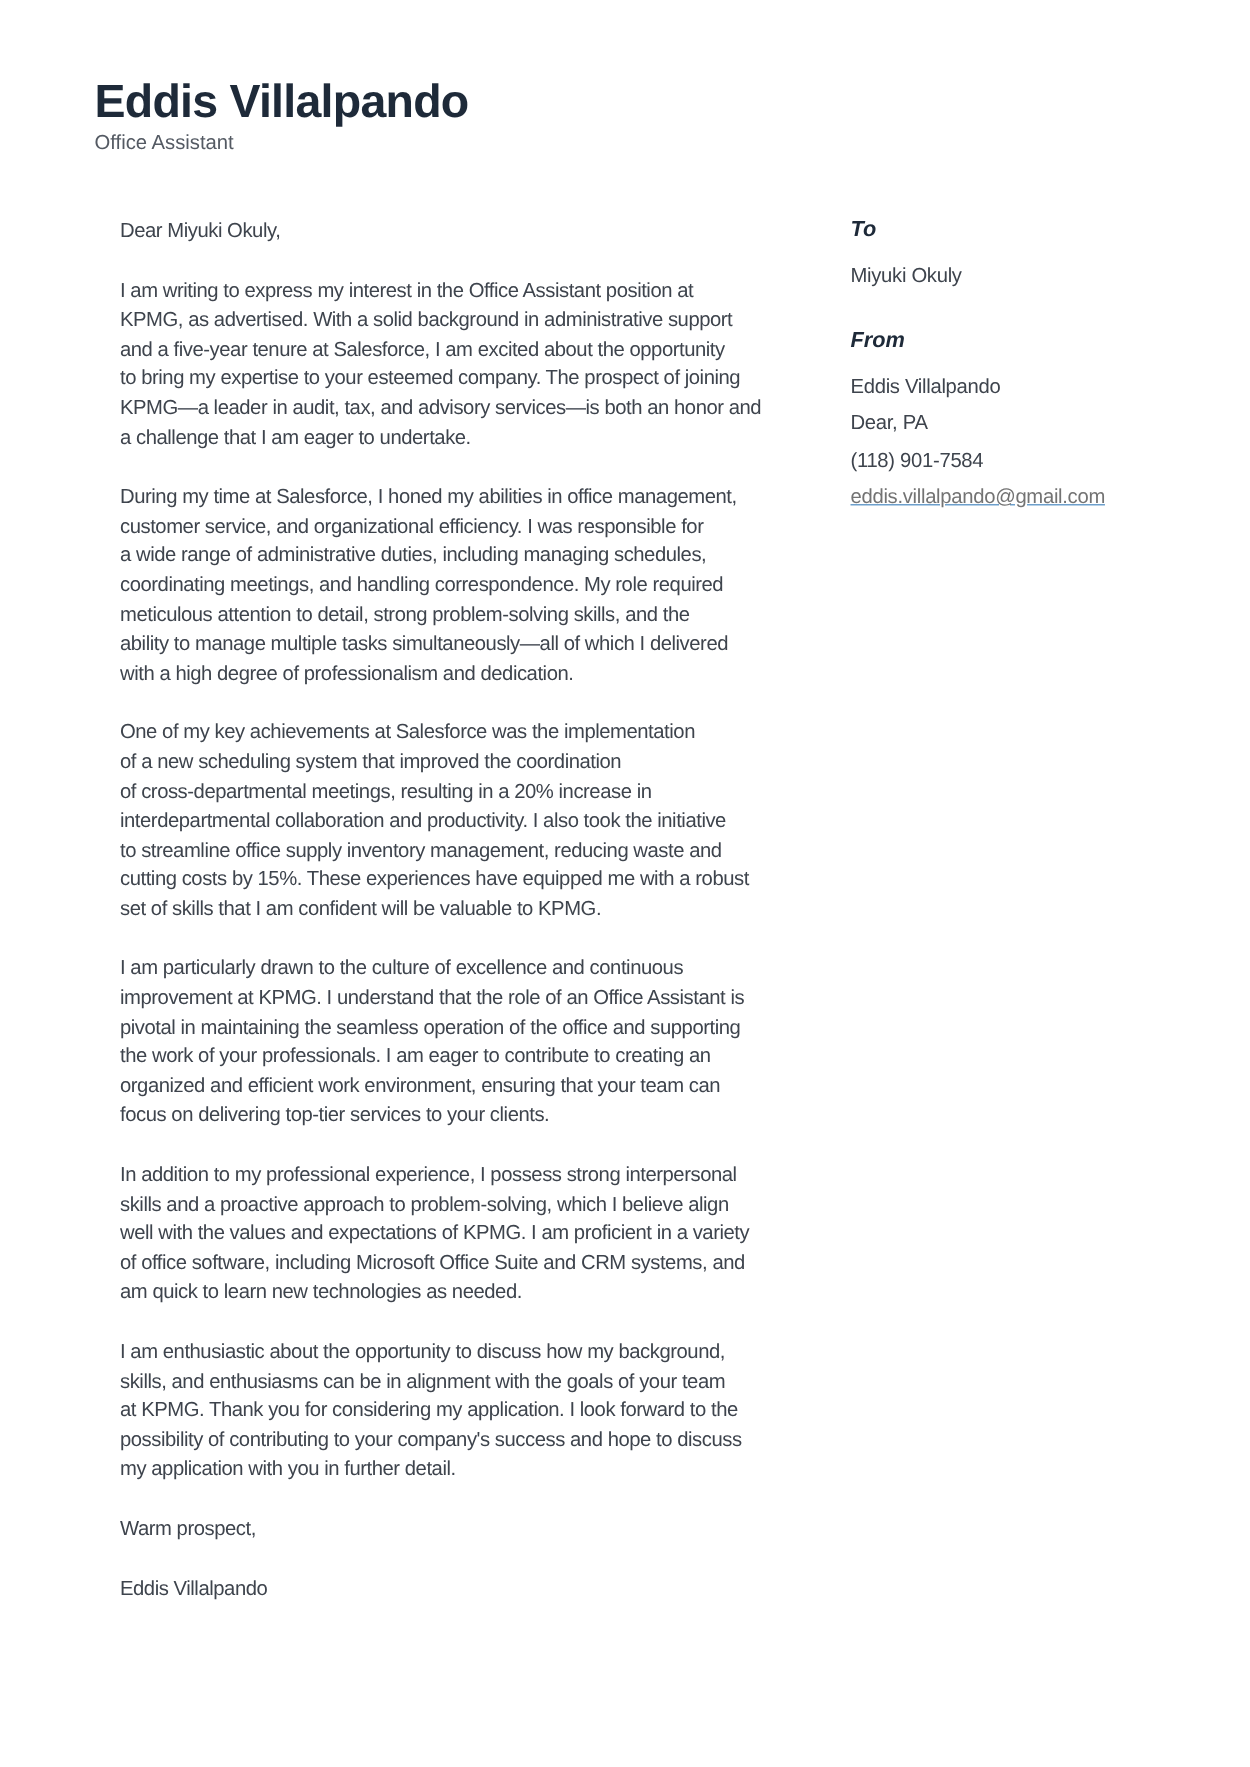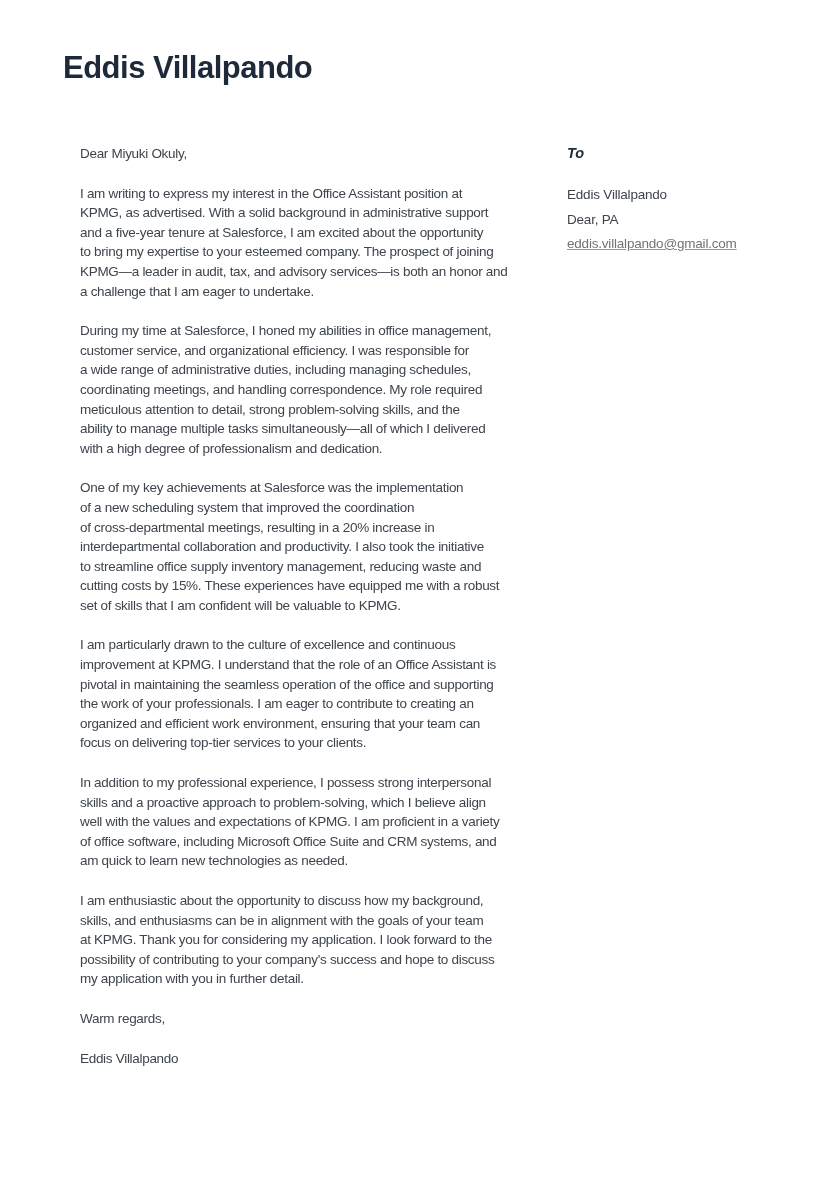--- a/index.html
+++ b/index.html
@@ -86,20 +86,21 @@
     cursor: pointer;
   }
 </style>
 </head>
 <body>
 
 <div class="page">
 
   <div class="header">
     <h1>Eddis Villalpando</h1>
+    <div class="job-title">Office Assistant</div>
   </div>
 
   <div class="letter">
     <p>Dear Miyuki Okuly,</p>
     <p>I am writing to express my interest in the Office Assistant position at
 KPMG, as advertised. With a solid background in administrative support
 and a five-year tenure at Salesforce, I am excited about the opportunity
 to bring my expertise to your esteemed company. The prospect of joining
 KPMG—a leader in audit, tax, and advisory services—is both an honor and
 a challenge that I am eager to undertake.</p>
@@ -126,28 +127,31 @@
     <p>In addition to my professional experience, I possess strong interpersonal
 skills and a proactive approach to problem-solving, which I believe align
 well with the values and expectations of KPMG. I am proficient in a variety
 of office software, including Microsoft Office Suite and CRM systems, and
 am quick to learn new technologies as needed.</p>
     <p>I am enthusiastic about the opportunity to discuss how my background,
 skills, and enthusiasms can be in alignment with the goals of your team
 at KPMG. Thank you for considering my application. I look forward to the
 possibility of contributing to your company's success and hope to discuss
 my application with you in further detail.</p>
-    <p>Warm regards,</p>
+    <p>Warm prospect,</p>
     <p>Eddis Villalpando</p>
   </div>
 
   <div class="sidebar">
     <div class="group">
       <h3 class="group-heading">To</h3>
+      <div class="item">Miyuki Okuly</div>
     </div>
     <div class="group">
+      <h3 class="group-heading">From</h3>
       <div class="item">Eddis Villalpando</div>
       <div class="item">Dear, PA</div>
+      <div class="item">(118) 901-7584</div>
       <div class="item"><a class="email-link">eddis.villalpando@gmail.com</a></div>
     </div>
   </div>
 
 </div>
 
 </body></html>

